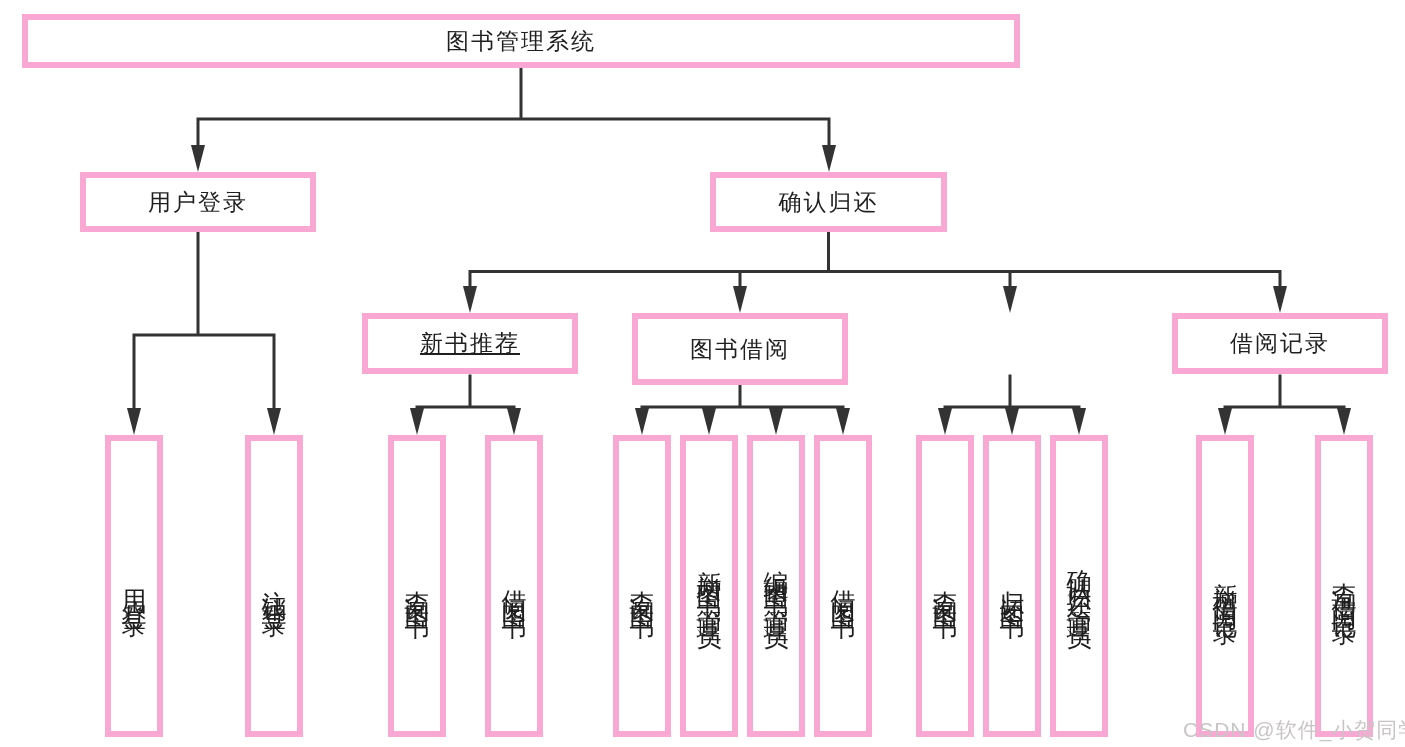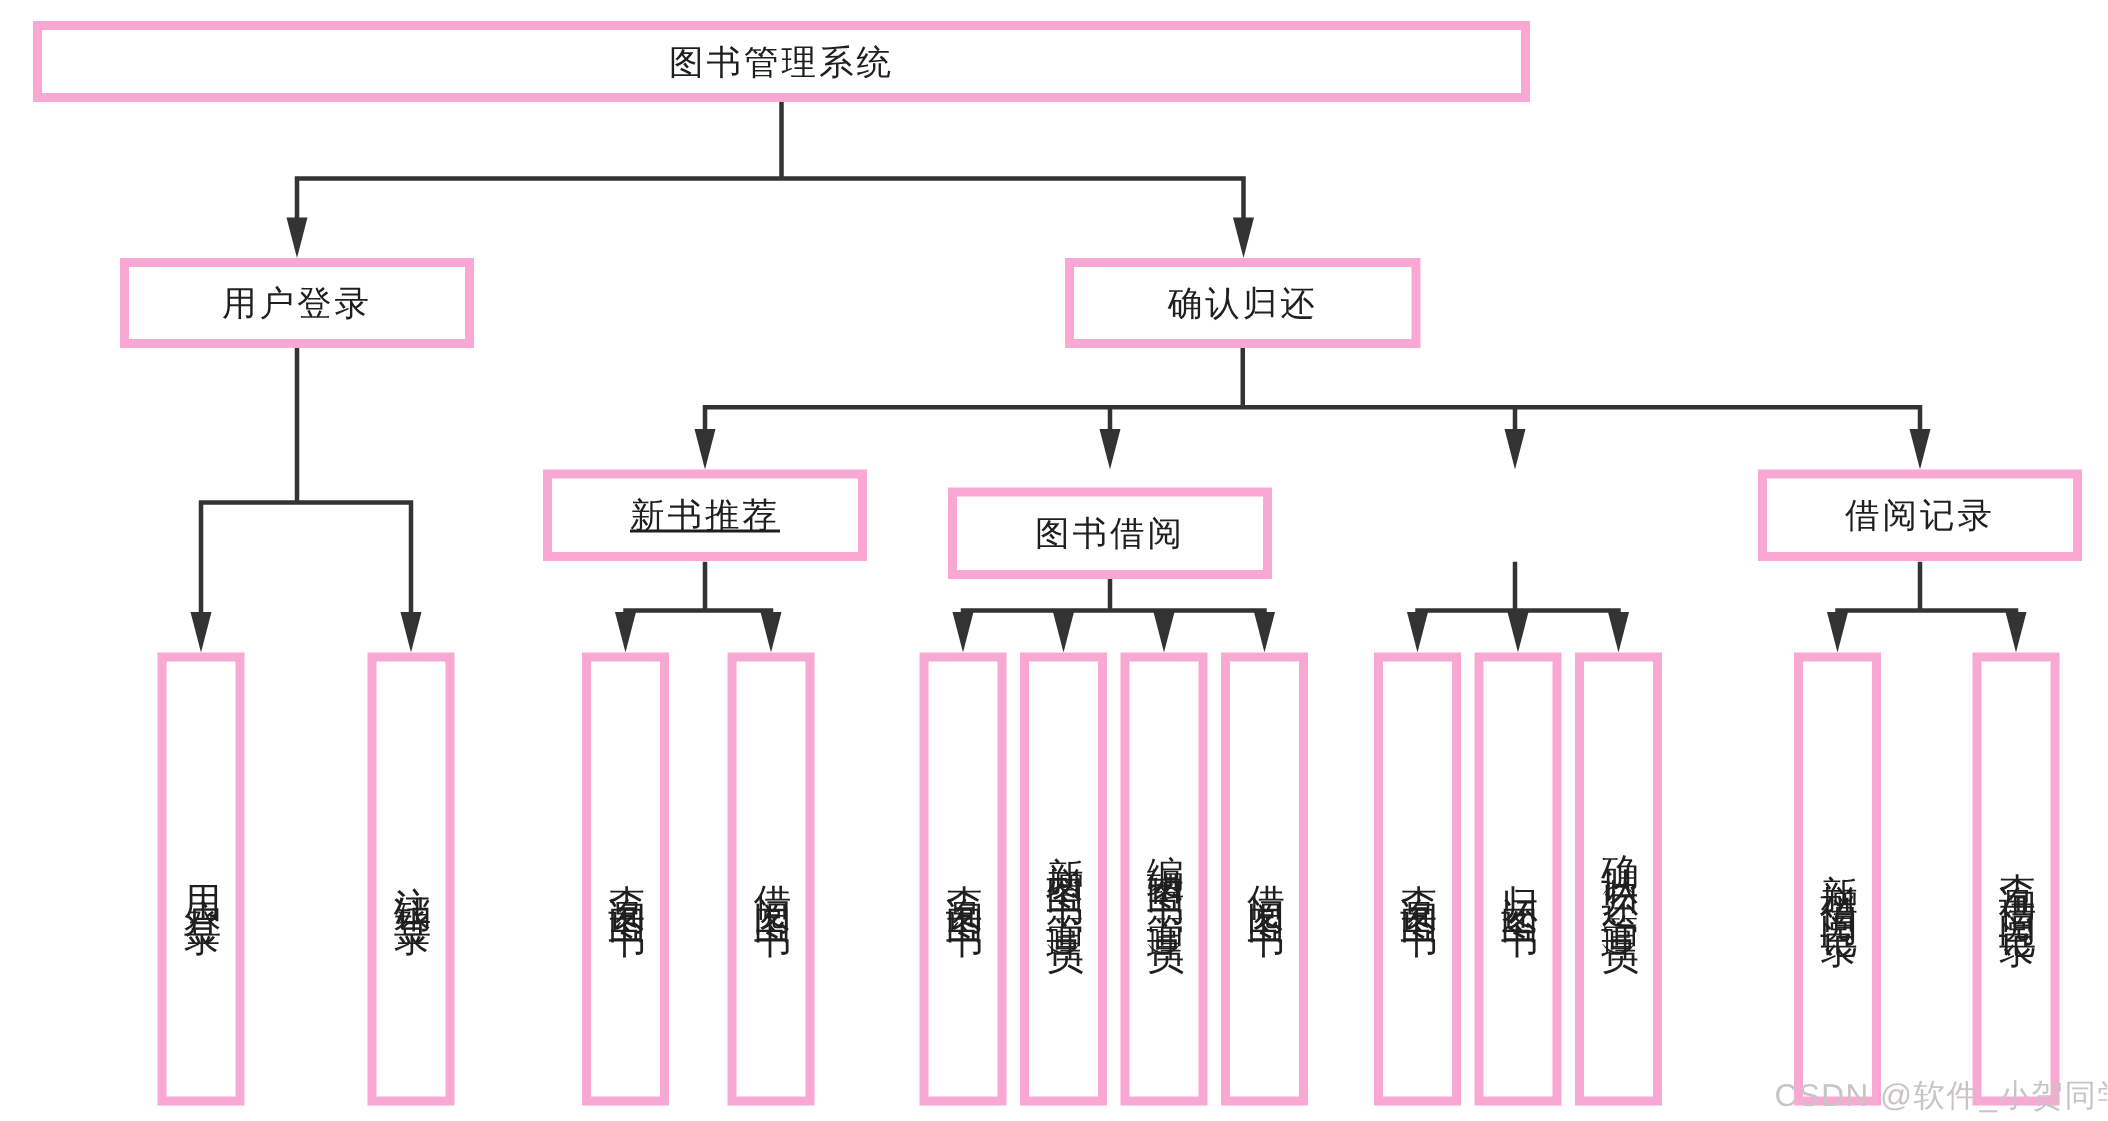--- a/index.html
+++ b/index.html
@@ -98,21 +98,21 @@
       <polygon points="1337,408 1351,408 1344,435"></polygon>
     </g>
   </svg>
 
   <div class="box hbox" style="left:22px; top:14px; width:998px; height:54px;">图书管理系统</div>
 
   <div class="box hbox" style="left:80px; top:172px; width:236px; height:60px;">用户登录</div>
   <div class="box hbox" style="left:710px; top:172px; width:237px; height:60px;">确认归还</div>
 
   <div class="box hbox" style="left:362px; top:313px; width:216px; height:61px;text-decoration:underline;">新书推荐</div>
-  <div class="box hbox" style="left:632px; top:313px; width:216px; height:61px;margin-top:12px;">图书借阅</div>
+  <div class="box hbox" style="left:632px; top:313px; width:216px; height:72px;">图书借阅</div>
   <div class="box hbox" style="left:1172px; top:313px; width:216px; height:61px;">借阅记录</div>
 
   <div class="box vbox" style="left:105px; top:435px; width:58px; height:302px;">用户登录</div>
   <div class="box vbox" style="left:245px; top:435px; width:58px; height:302px;">注销登录</div>
 
   <div class="box vbox" style="left:388px; top:435px; width:58px; height:302px;">查询图书</div>
   <div class="box vbox" style="left:485px; top:435px; width:58px; height:302px;">借阅图书</div>
 
   <div class="box vbox" style="left:613px; top:435px; width:58px; height:302px;">查询图书</div>
   <div class="box vbox" style="left:680px; top:435px; width:58px; height:302px;">新增图书（管理员）</div>

